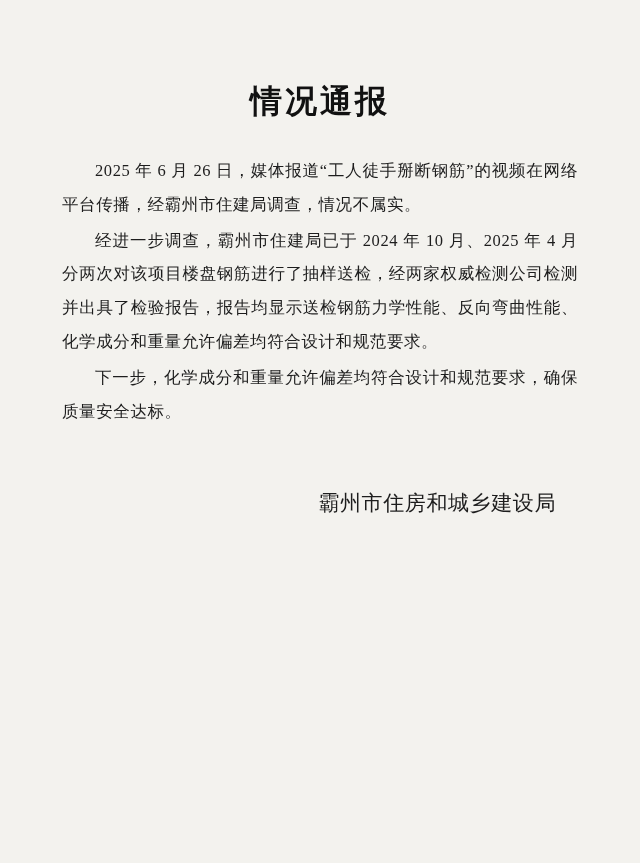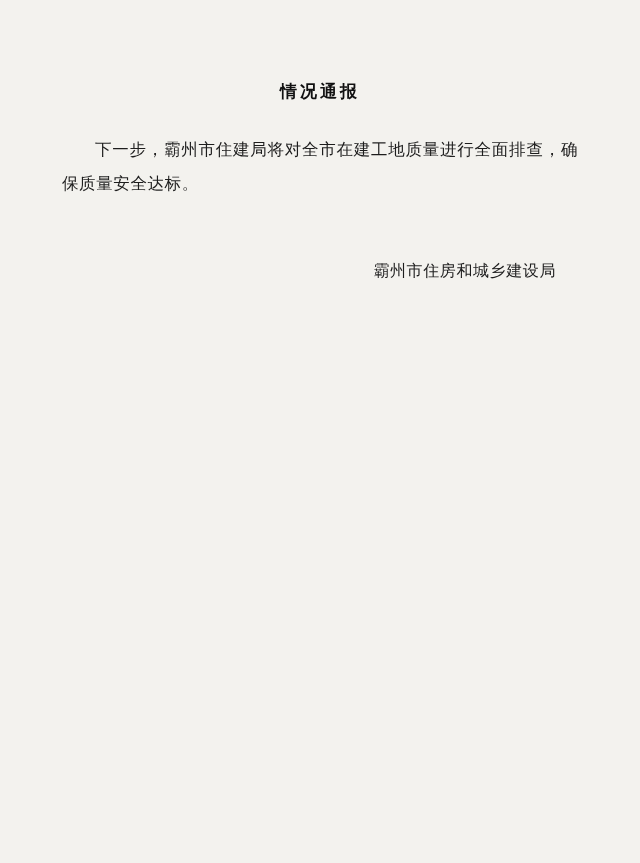--- a/index.html
+++ b/index.html
@@ -17,21 +17,21 @@
   .page {
     width: 640px;
     height: 863px;
     box-sizing: border-box;
     padding: 58px 62px 40px 62px;
     background: #f3f2ee;
     position: relative;
   }
   .doc-title {
     text-align: center;
-    font-size: 17px;
+    font-size: 32px;
     font-weight: bold;
     letter-spacing: 3px;
     margin: 22px 0 30px 0;
     color: #111;
     font-family: "Liberation Serif", "DejaVu Serif", serif;
   }
   .body-text {
     font-size: 16.5px;
     line-height: 2.05;
     text-align: justify;
@@ -39,38 +39,40 @@
     color: #1d1d1d;
     letter-spacing: 0.6px;
   }
   .para {
     text-indent: 2em;
     margin: 0 0 2px 0;
   }
   .signature {
     margin-top: 54px;
     text-align: right;
-    font-size: 16px;
+    font-size: 21px;
     line-height: 1.95;
     letter-spacing: 0.6px;
     padding-right: 22px;
     color: #1d1d1d;
   }
   .sig-line {
     display: block;
   }
 </style>
 </head>
 <body>
 
 <div class="page">
 
   <h1 class="doc-title">情况通报</h1>
 
   <div class="body-text">
-    <p class="para">下一步，霸州市住建局将对全市在建工地质量进行全面排查，确保质量安全达标。</p>
+    <p class="para">2025 年 6 月 26 日，媒体报道“工人徒手掰断钢筋”的视频在网络平台传播，经霸州市住建局调查，情况不属实。</p>
+    <p class="para">经进一步调查，霸州市住建局已于 2024 年 10 月、2025 年 4 月分两次对该项目楼盘钢筋进行了抽样送检，经两家权威检测公司检测并出具了检验报告，报告均显示送检钢筋力学性能、反向弯曲性能、化学成分和重量允许偏差均符合设计和规范要求。</p>
+    <p class="para">下一步，化学成分和重量允许偏差均符合设计和规范要求，确保质量安全达标。</p>
   </div>
 
   <div class="signature">
     <span class="sig-line">霸州市住房和城乡建设局</span>
   </div>
 
 </div>
 
 </body></html>

